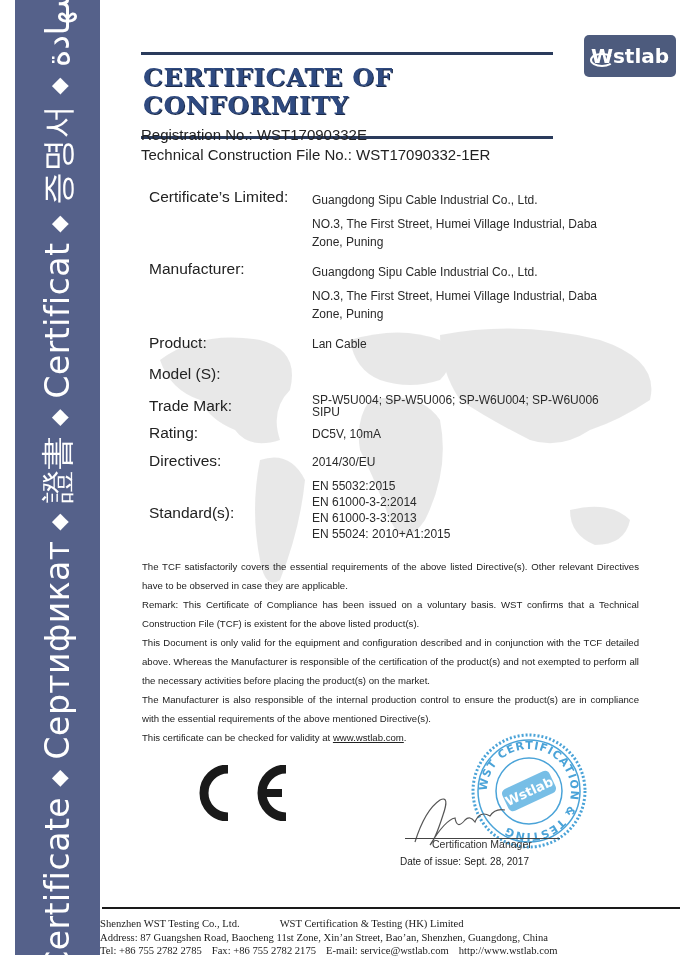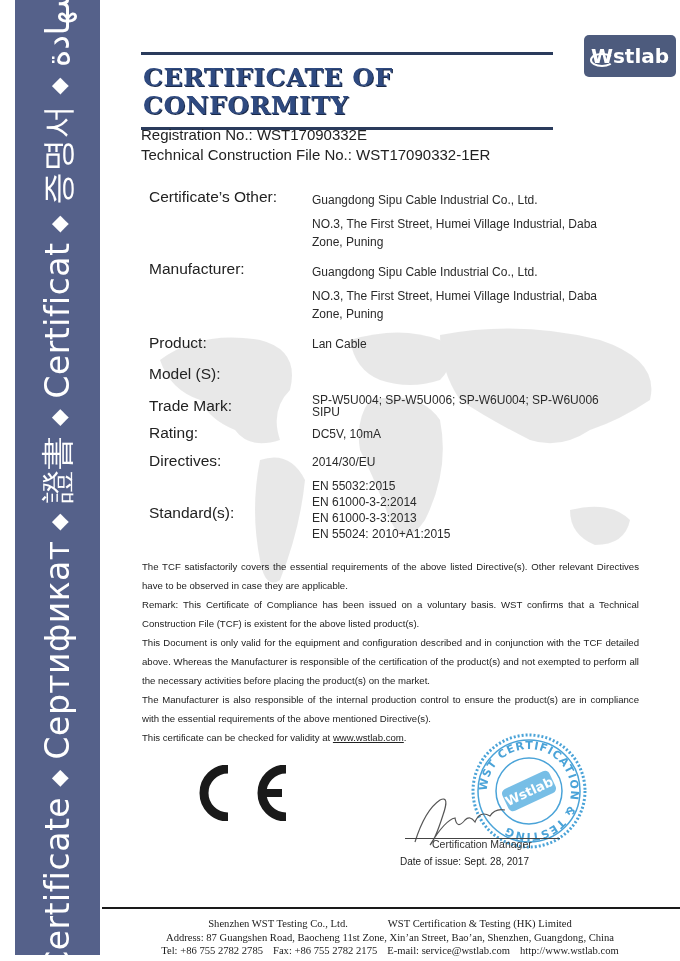--- a/index.html
+++ b/index.html
@@ -26,21 +26,21 @@
     position:absolute; left:140px; top:320px; width:540px; height:300px;
     opacity:0.13;
   }
 
   .title-band { position:absolute; left:141px; top:52px; width:412px; }
   .title-line { height:3px; background:#2a3b5c; }
   .title-text {
     font-family:"DejaVu Serif", serif; font-weight:bold;
     font-size:25px; letter-spacing:0.5px; color:#2f4a80;
     text-shadow:1px 1px 0 #1b2a48;
-    padding:9px 0 7px 2px; line-height:28px;
+    padding:9px 0 16px 2px; line-height:28px;
   }
   .logo {
     position:absolute; left:584px; top:35px; width:92px; height:42px;
     background:#4d5b7d; border-radius:5px;
     color:#ffffff; font-weight:bold; font-size:20px;
     display:flex; align-items:center; justify-content:center;
     font-family:"DejaVu Sans", sans-serif;
   }
   .logo-swoosh { width:20px; height:10px; border:2px solid #fff; border-radius:50%; border-right-color:transparent; position:absolute; left:6px; top:18px; }
 
@@ -61,21 +61,21 @@
 
   .signature-area { position:absolute; left:395px; top:780px; width:200px; height:80px; }
   .sig-line { position:absolute; left:405px; top:838px; width:155px; height:1px; background:#444; }
   .sig-caption { position:absolute; left:432px; top:838px; font-size:10.5px; color:#333; }
   .issue-date { position:absolute; left:400px; top:856px; font-size:10px; color:#222; }
 
   .stamp { position:absolute; left:470px; top:732px; width:118px; height:118px; }
 
   .footer-line { position:absolute; left:102px; top:907px; width:578px; height:2px; background:#1a1a1a; }
   .footer {
-    position:absolute; left:100px; top:917px; width:580px; text-align:center;
+    position:absolute; left:100px; top:917px; width:580px; 
     font-family:"Liberation Serif", serif; font-size:10.6px; line-height:13.5px; color:#1a1a1a;
     white-space:nowrap;
   }
   .footer .gap { display:inline-block; width:40px; }
   .footer .gap2 { display:inline-block; width:10px; }
 </style>
 </head>
 <body>
 
 <div class="sidebar">
@@ -111,21 +111,21 @@
     <span>Registration No.:</span>
     <span>WST17090332E</span>
   </div>
   <div>
     <span>Technical Construction File No.:</span>
     <span>WST17090332-1ER</span>
   </div>
 </div>
 
 <div class="field" style="top:188px;">
-  <div class="field-label" style="top:0;">Certificate’s Other:</div>
+  <div class="field-label" style="top:0;">Certificate’s Limited:</div>
   <div class="field-value" style="top:2px;">Guangdong Sipu Cable Industrial Co., Ltd.</div>
   <div class="field-value" style="top:26px;">NO.3, The First Street, Humei Village Industrial, Daba</div>
   <div class="field-value" style="top:44px;">Zone, Puning</div>
 </div>
 
 <div class="field" style="top:260px;">
   <div class="field-label" style="top:0;">Manufacturer:</div>
   <div class="field-value" style="top:2px;">Guangdong Sipu Cable Industrial Co., Ltd.</div>
   <div class="field-value" style="top:26px;">NO.3, The First Street, Humei Village Industrial, Daba</div>
   <div class="field-value" style="top:44px;">Zone, Puning</div>

